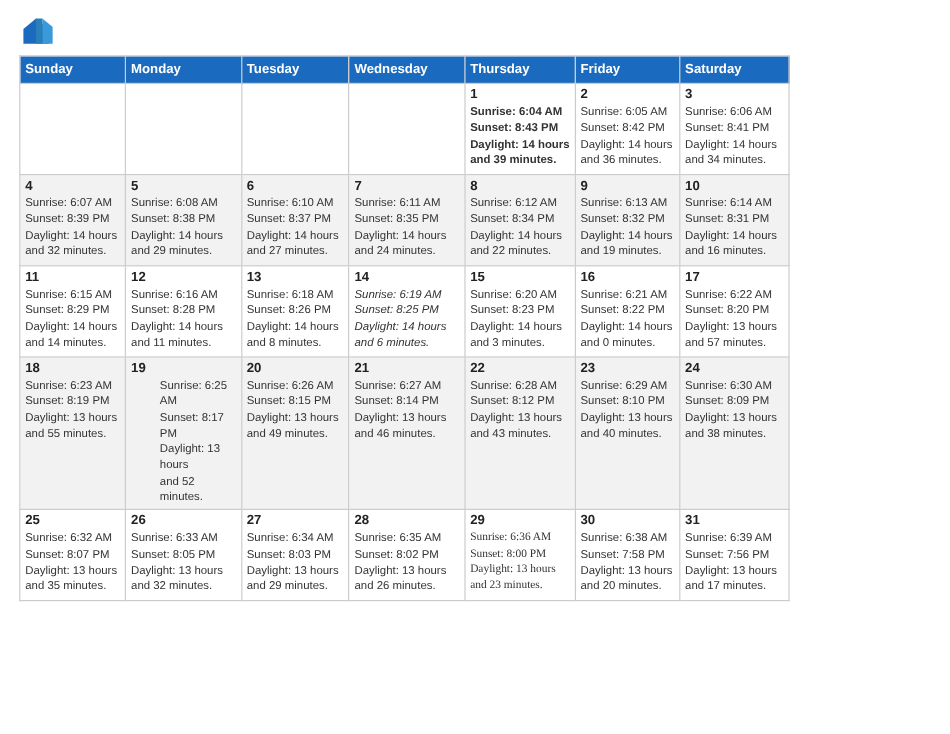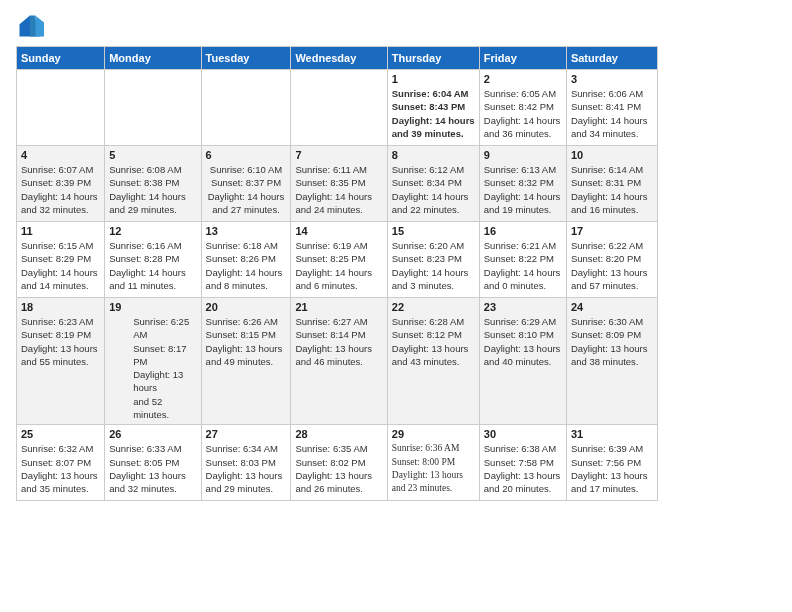--- a/index.html
+++ b/index.html
@@ -160,21 +160,21 @@
           </td>
           <td>
             <div class="day-num">5</div>
             <div class="day-info" style="white-space: pre-line;">Sunrise: 6:08 AM
 Sunset: 8:38 PM
 Daylight: 14 hours
 and 29 minutes.</div>
           </td>
           <td>
             <div class="day-num">6</div>
-            <div class="day-info" style="white-space: pre-line; text-align: center;">Sunrise: 6:10 AM
+            <div class="day-info" style="white-space: pre-line;">Sunrise: 6:10 AM
 Sunset: 8:37 PM
 Daylight: 14 hours
 and 27 minutes.</div>
           </td>
           <td>
             <div class="day-num">7</div>
             <div class="day-info" style="white-space: pre-line;">Sunrise: 6:11 AM
 Sunset: 8:35 PM
 Daylight: 14 hours
 and 24 minutes.</div>
@@ -218,21 +218,21 @@
           </td>
           <td>
             <div class="day-num">13</div>
             <div class="day-info" style="white-space: pre-line;">Sunrise: 6:18 AM
 Sunset: 8:26 PM
 Daylight: 14 hours
 and 8 minutes.</div>
           </td>
           <td>
             <div class="day-num">14</div>
-            <div class="day-info" style="white-space: pre-line;">Sunrise: 6:19 AM
+            <div class="day-info" style="white-space: pre-line; font-style: italic;">Sunrise: 6:19 AM
 Sunset: 8:25 PM
 Daylight: 14 hours
 and 6 minutes.</div>
           </td>
           <td>
             <div class="day-num">15</div>
             <div class="day-info" style="white-space: pre-line;">Sunrise: 6:20 AM
 Sunset: 8:23 PM
 Daylight: 14 hours
 and 3 minutes.</div>

